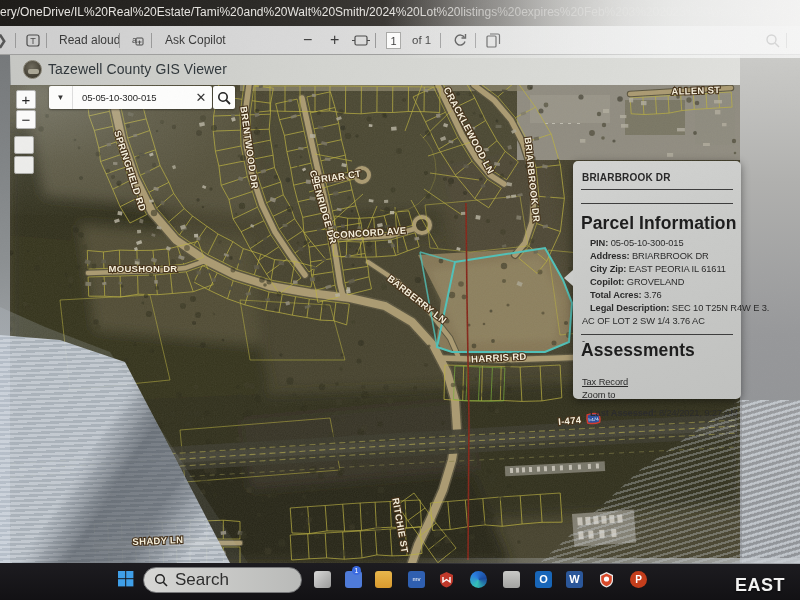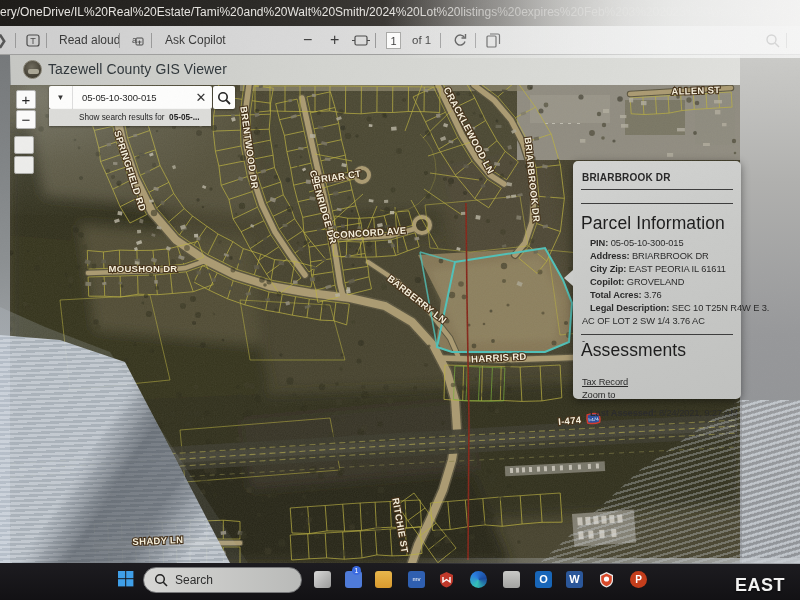--- a/index.html
+++ b/index.html
@@ -44,21 +44,21 @@
   box-shadow:0 1px 2px rgba(0,0,0,0.35); font-size:8.2px; color:#222; line-height:17px; padding-left:30px; white-space:nowrap; }
 
 
 #panel { left:573px; top:161px; width:168px; height:238px;
   background:linear-gradient(160deg,#d3d4d2 0%,#c9cac8 40%,#c0c1bf 100%);
   border-radius:5px; box-shadow:0 2px 8px rgba(0,0,0,0.45); color:#272727; }
 #panel:before { content:""; position:absolute; left:-9px; top:109px; width:0; height:0;
   border-top:8px solid transparent; border-bottom:8px solid transparent; border-right:9px solid #cbccca; }
 #panel .hd { position:absolute; left:9px; top:11px; font-size:10px; font-weight:bold; letter-spacing:0.2px; }
 #panel .ln { position:absolute; left:8px; width:152px; height:1.3px; background:#3c3c3c; }
-#panel h2 { position:absolute; left:8px; font-size:17.5px; font-weight:normal; color:#1c1c1c; letter-spacing:0.1px; }
+#panel h2 { position:absolute; left:8px; font-size:17.5px; font-weight:bold; color:#1c1c1c; letter-spacing:0.1px; }
 #panel .row { position:absolute; left:9px; font-size:9.3px; letter-spacing:-0.1px; white-space:nowrap; color:#2a2a2a; }
 #panel .row b { font-weight:bold;padding-left:8px; }
 #panel a { color:#2a2a2a; text-decoration:underline; }
 
 
 #glareTL { left:0; top:0; width:800px; height:58px;
   background:linear-gradient(to right, rgba(255,255,255,0) 48%, rgba(243,244,244,0.3) 64%, rgba(247,248,248,0.7) 84%, rgba(249,249,249,0.8) 100%); }
 #glareBL { left:0; top:330px; width:340px; height:233px;
   background:repeating-linear-gradient(177.5deg, rgba(206,213,222,0.96) 0px, rgba(206,213,222,0.96) 2.4px, rgba(183,192,203,0.92) 2.4px, rgba(183,192,203,0.92) 4.8px);
   clip-path:polygon(0 5px, 60px 10px, 125px 32px, 230px 233px, 0 233px); opacity:0.95; }
@@ -73,21 +73,21 @@
   clip-path:polygon(200px 0, 260px 0, 260px 163px, 0 163px, 100px 70px); }
 #glareMarg { left:742px; top:400px; width:58px; height:163px; opacity:0.55;
   background:repeating-linear-gradient(164deg, rgba(218,224,230,0.95) 0 2.4px, rgba(190,198,206,0.2) 2.4px 5.5px); }
 
 
 #taskbar { left:0; top:563px; width:800px; height:37px; background:linear-gradient(to bottom,#1d1c20,#121114); }
 #taskbar:before { content:""; position:absolute; left:390px; top:-5px; width:410px; height:6px; background:linear-gradient(to right, rgba(190,195,200,0.0), rgba(200,205,210,0.8)); }
 .ticon { position:absolute; top:571px; width:17px; height:17px; border-radius:3px; }
 #searchpill { position:absolute; left:143px; top:567px; width:159px; height:26px; border-radius:13px;
   background:linear-gradient(to right,#d6d6d4,#b9bab8); border:1px solid #77787a;
-  display:flex; align-items:center; font-size:12px; color:#2e2e2e; }
+  display:flex; align-items:center; font-size:17px; color:#2e2e2e; }
 #rmlsa { position:absolute; left:735px; top:575px; font-size:18px; font-weight:bold; color:#f2f2f2; letter-spacing:0.5px;
   text-shadow:0 1px 2px rgba(0,0,0,0.6); }
 </style></head>
 <body>
 <div id="stage">
 
   <div class="abs" id="topbar">
     <div class="t">ery/OneDrive/IL%20Real%20Estate/Tami%20and%20Walt%20Smith/2024%20Lot%20listings%20expires%20Feb%203%202023%20Wait%20Smith%20lots</div>
     <div style="position:absolute;left:385px;top:0;width:415px;height:26px;background:linear-gradient(to right,rgba(90,88,84,0) 0%,rgba(140,138,134,0.55) 28%,rgba(196,195,191,0.9) 58%,rgba(222,221,218,0.97) 100%);"></div>
   </div>
@@ -971,21 +971,20 @@
     <div style="width:24px; text-align:center; font-size:8px; color:#333; border-right:1px solid #ddd; line-height:23px;">▼</div>
     <div style="flex:1; font-size:9.5px; color:#1f1f1f; padding-left:9px; letter-spacing:-0.1px;">05-05-10-300-015</div>
     <div style="width:22px; text-align:center; font-size:13px; color:#333;">✕</div>
   </div>
   <div id="magbtn">
       <svg width="14" height="14">
         <circle cx="6" cy="6" r="4.2" fill="none" stroke="#222" stroke-width="1.6"></circle>
         <path d="M9.2 9.2 L13 13" stroke="#222" stroke-width="1.8"></path>
       </svg>
     </div>
-  <div id="sugg">Show search results for <b>&nbsp;05-05-...</b></div>
 
   <div class="abs" id="panel">
     <div class="hd">BRIARBROOK DR</div>
     <div class="ln" style="top:28px;"></div>
     <div class="ln" style="top:42px;"></div>
     <h2 style="top:52px;">Parcel Information</h2>
     <div class="row" style="top:77px;"><b>PIN:</b> 05-05-10-300-015</div>
     <div class="row" style="top:90px;"><b>Address:</b> BRIARBROOK DR</div>
     <div class="row" style="top:103px;"><b>City Zip:</b> EAST PEORIA IL 61611</div>
     <div class="row" style="top:116px;"><b>Copilot:</b> GROVELAND</div>

